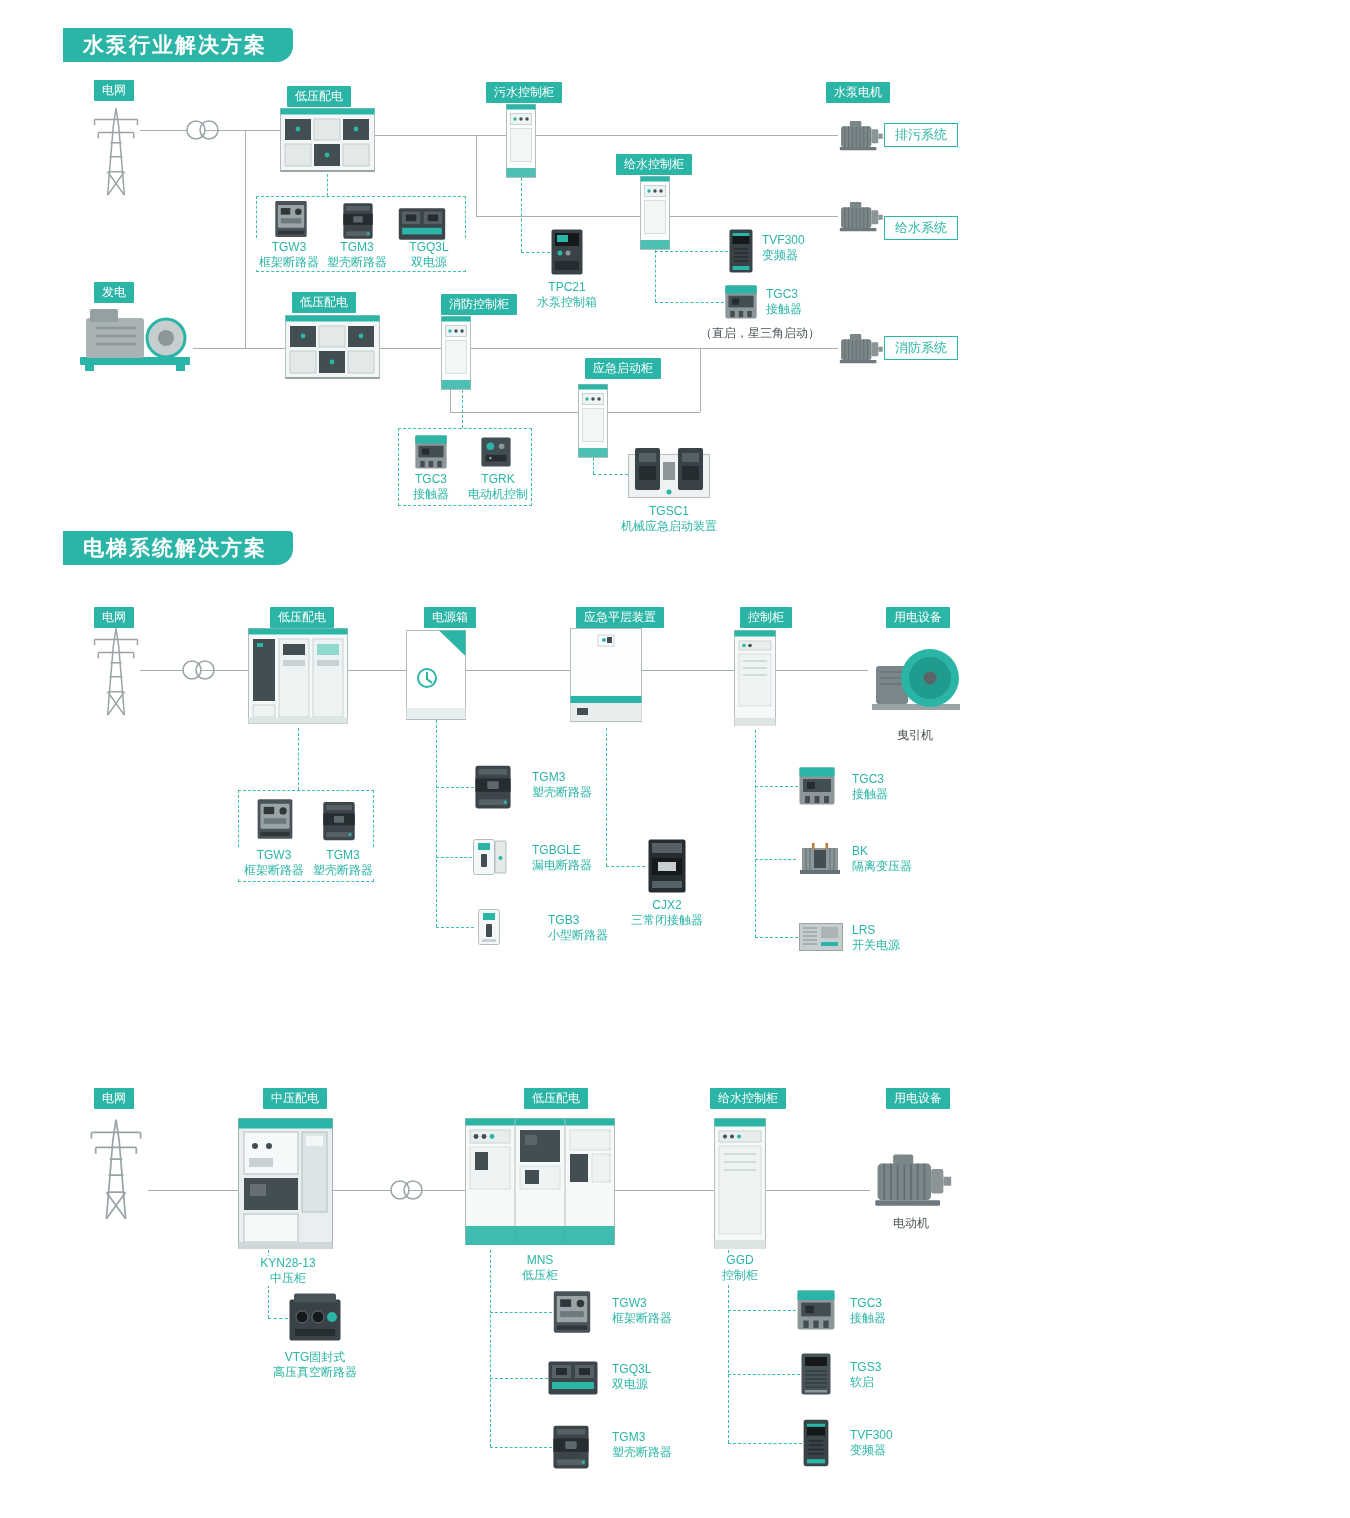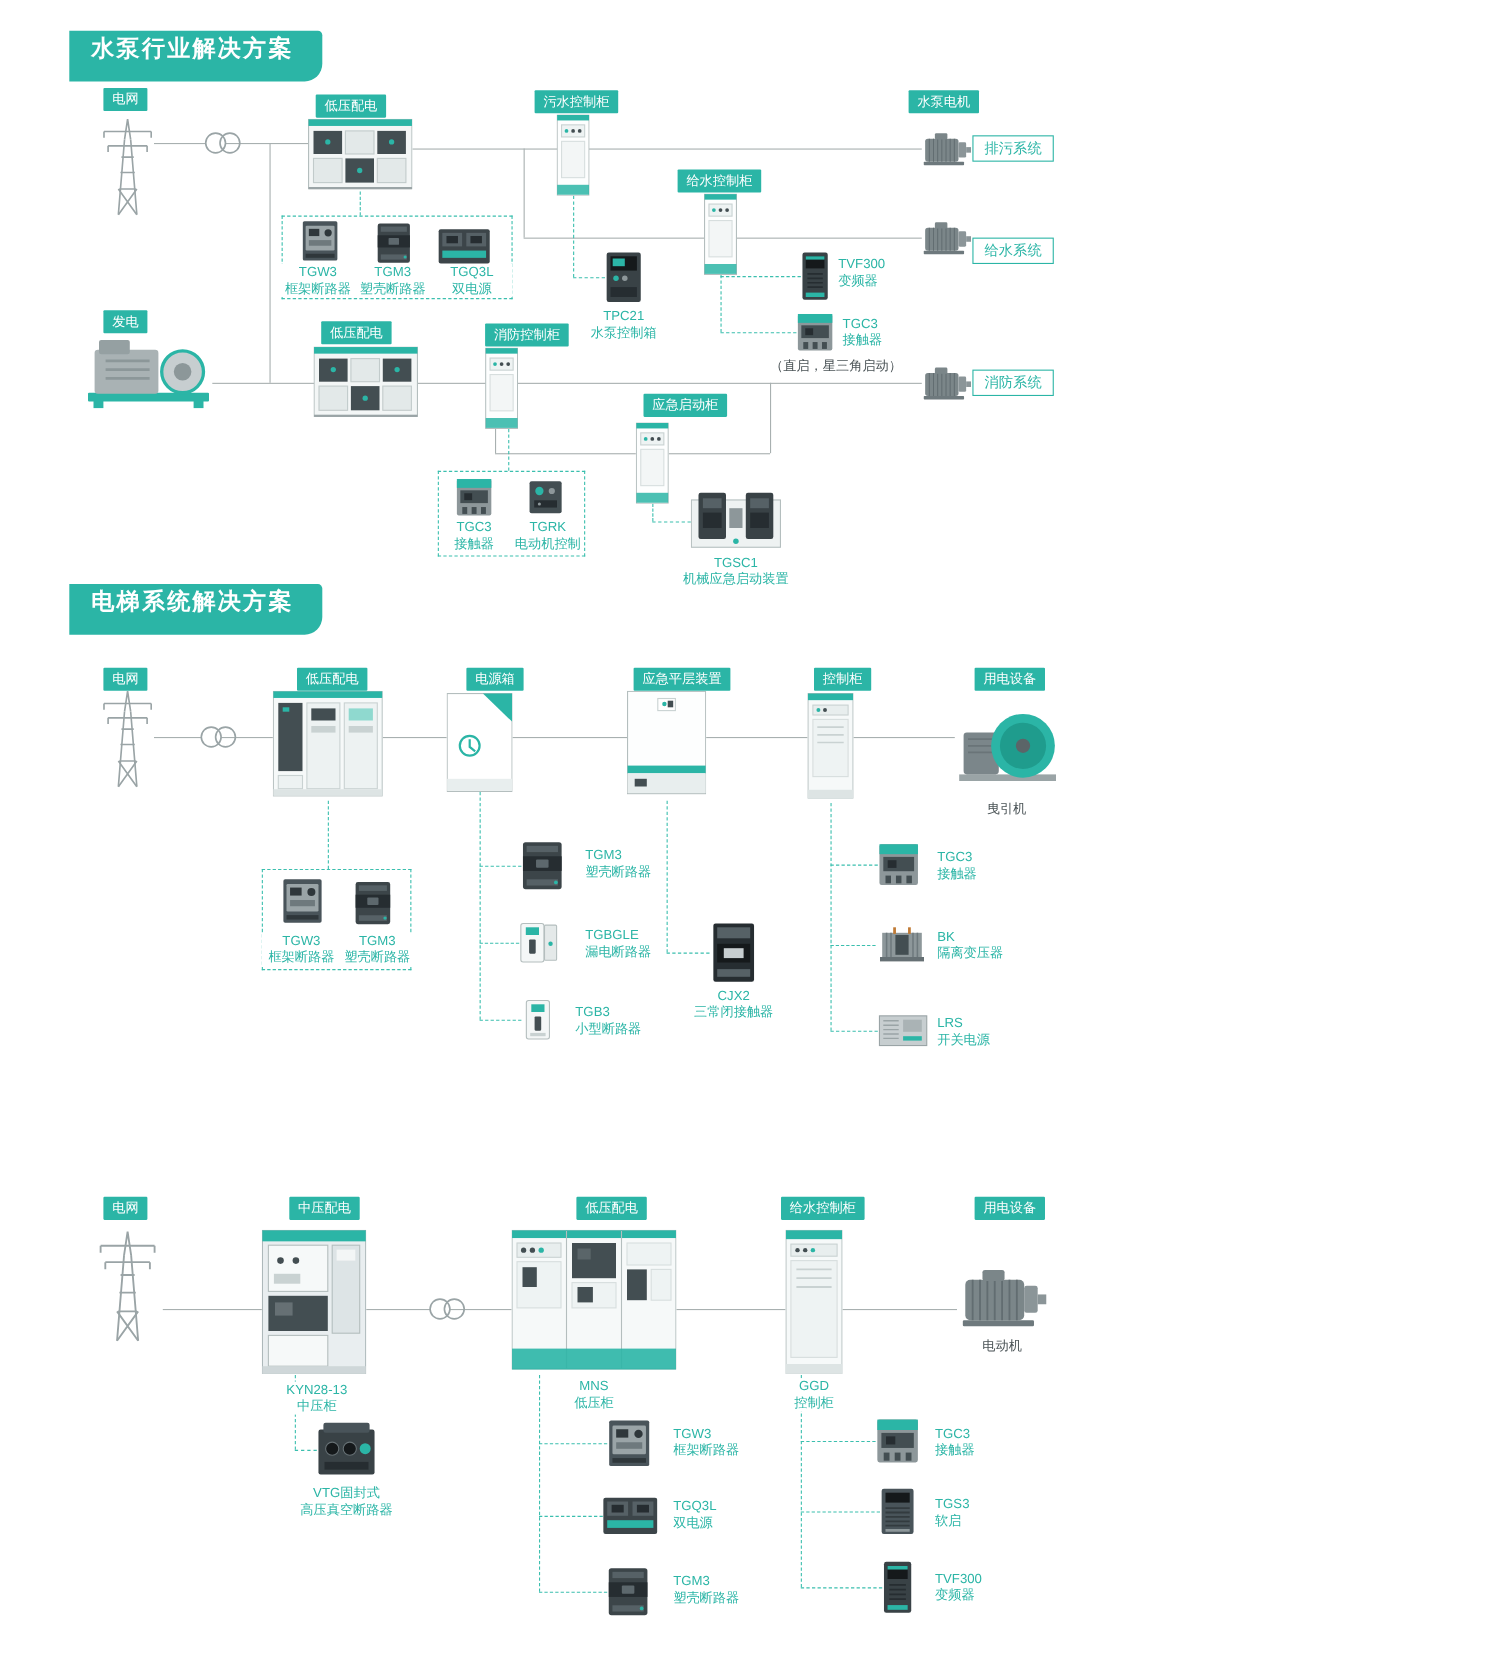--- a/index.html
+++ b/index.html
@@ -1,38 +1,38 @@
 <!DOCTYPE html>
 <html><head>
 <meta charset="utf-8">
 <style>
   * { margin:0; padding:0; box-sizing:border-box; }
   html,body { background:#ffffff; }
   body { font-family:"Liberation Sans","DejaVu Sans",sans-serif; }
   #page { position:relative; width:1350px; height:1518px; background:#ffffff; overflow:hidden; }
 
   .banner { position:absolute; background:#2bb5a6; color:#fff; font-size:21px; font-weight:bold;
-            letter-spacing:2px; line-height:34px; padding:0 26px 12px 20px; border-radius:0 4px 16px 0; white-space:nowrap; }
+            letter-spacing:2px; line-height:34px; padding:0 26px 0 20px; border-radius:0 4px 16px 0; white-space:nowrap; }
   .tag    { position:absolute; background:#2bb5a6; color:#fff; font-size:12px; line-height:21px;
             padding:0 8px; border-radius:1px; white-space:nowrap; }
   .sysbox { position:absolute; background:#fff; border:1px solid #2bb5a6; color:#2bb5a6; font-size:13px;
             line-height:22px; padding:0 10px; white-space:nowrap; }
   .lh   { position:absolute; height:1px; background:#a8b0b0; }
   .lv   { position:absolute; width:1px;  background:#a8b0b0; }
   .dh   { position:absolute; height:0; border-top:1px dashed #3bbfae; }
   .dv   { position:absolute; width:0;  border-left:1px dashed #3bbfae; }
   .dbox { position:absolute; border:1px dashed #3bbfae; }
   .eq   { position:absolute; }
   .pl   { position:absolute; color:#2bb5a6; font-size:12px; line-height:15px; background:#fff; white-space:nowrap; }
   .pl span { display:block; }
   .pl.c { text-align:center; }
   .lbl  { position:absolute; color:#2bb5a6; font-size:12px; line-height:15px; text-align:center; background:#fff; }
   .lbl span { display:block; }
   .dark { color:#4a5356; }
-  .note { position:absolute; color:#4a5356; font-size:12px; line-height:15px; text-align:center; white-space:nowrap;font-family:Liberation Mono, monospace; }
+  .note { position:absolute; color:#4a5356; font-size:12px; line-height:15px; text-align:center; white-space:nowrap; }
 </style>
 </head>
 <body>
 
 <svg width="0" height="0" style="position:absolute" aria-hidden="true">
 <defs>
 <symbol id="y-tower" viewBox="0 0 60 105">
  <g fill="none" stroke="#9aa4a6" stroke-width="1.6">
   <path d="M21 103 L27 30 M39 103 L33 30"></path>
   <path d="M21 103 L39 78 M39 103 L21 78 M22 78 L38 78 M23 62 L37 62 M24 47 L36 47"></path>
@@ -530,21 +530,21 @@
       <span>塑壳断路器</span>
     </div>
   <div class="pl" style="left:532px;top:770px">
       <span>TGM3</span>
       <span>塑壳断路器</span>
     </div>
   <div class="pl" style="left:532px;top:843px">
       <span>TGBGLE</span>
       <span>漏电断路器</span>
     </div>
-  <div class="pl" style="left:523px;top:913px">
+  <div class="pl" style="left:548px;top:913px">
       <span>TGB3</span>
       <span>小型断路器</span>
     </div>
   <div class="pl c" style="left:605px;top:898px;width:124px">
       <span>CJX2</span>
       <span>三常闭接触器</span>
     </div>
   <div class="pl" style="left:852px;top:772px">
       <span>TGC3</span>
       <span>接触器</span>

